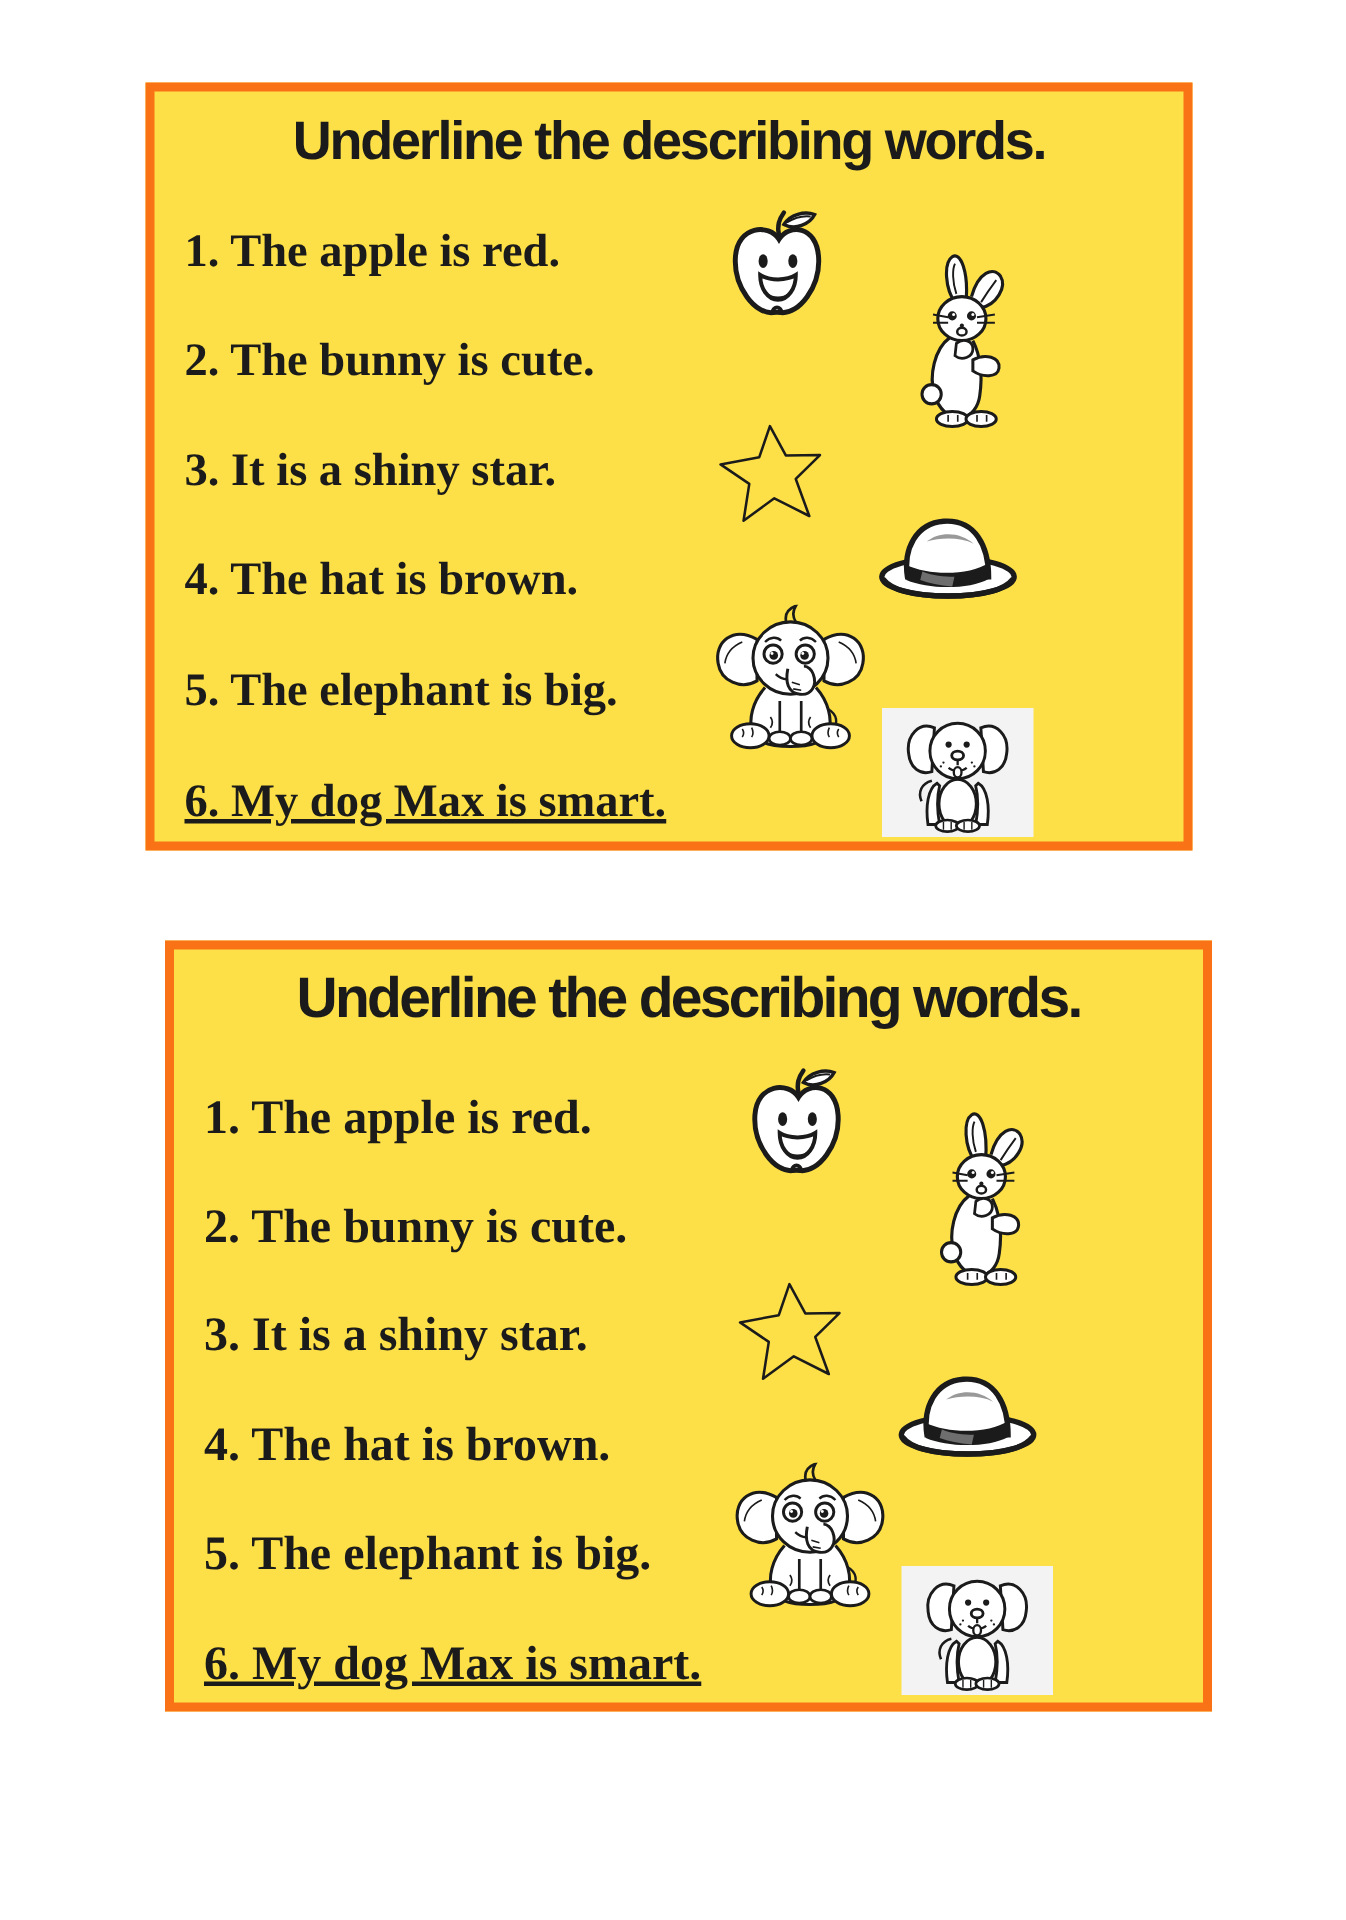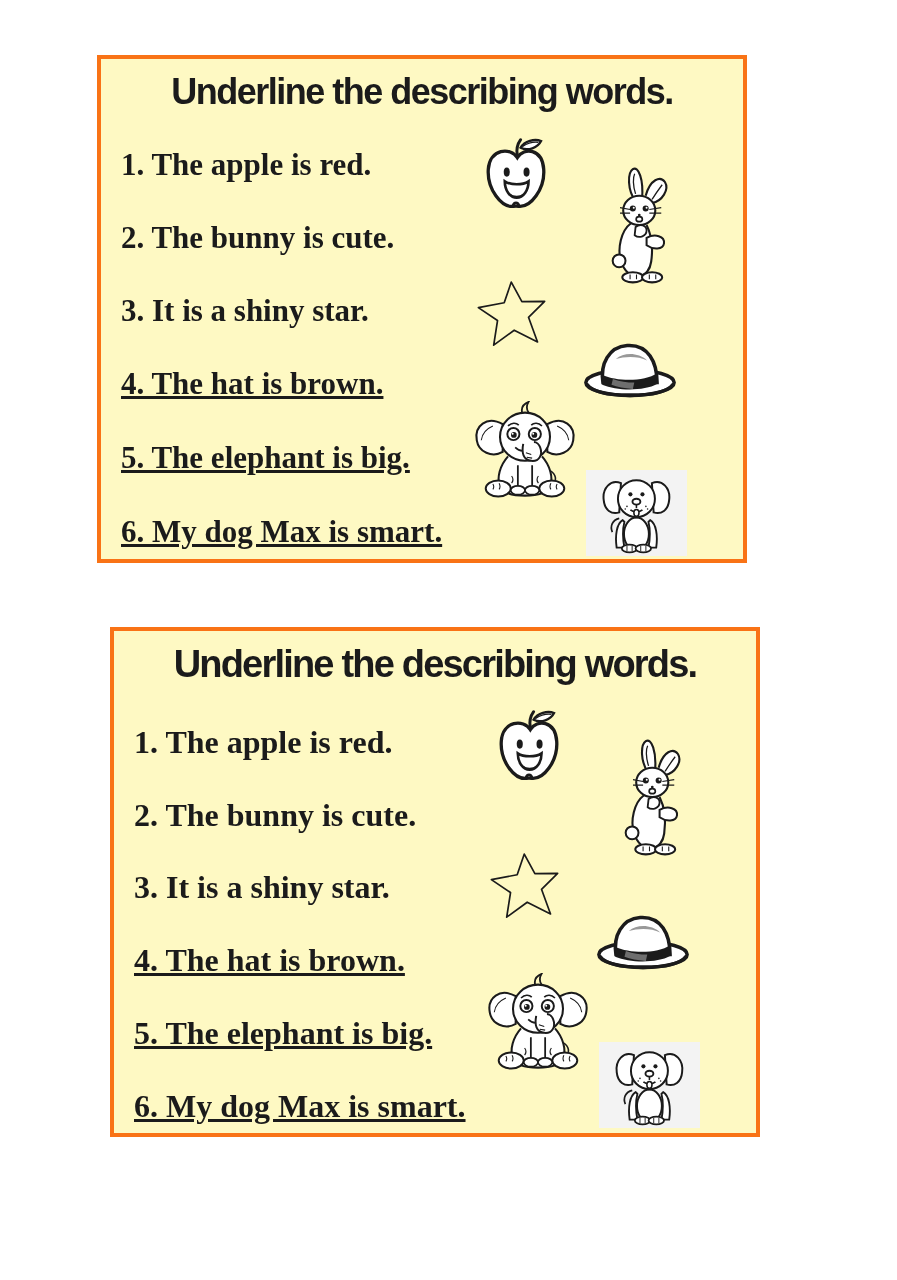--- a/index.html
+++ b/index.html
@@ -3,39 +3,39 @@
 <meta charset="utf-8">
 <style>
   html,body{margin:0;padding:0;}
   body{
     width:897px;height:1280px;background:#ffffff;position:relative;overflow:hidden;
     font-family:"Liberation Sans",sans-serif;
   }
   .page{position:absolute;inset:0;background:#ffffff;}
 
   .panel{
-    position:absolute;background:#fef9c3;border:4px solid #f97316;
+    position:absolute;background:#fde047;border:6px solid #f97316;padding-left:44px;
   }
   .panel--a{left:97px;top:55px;width:642px;height:500px;}
   .panel--b{left:110px;top:627px;width:642px;height:502px;}
 
   .panel-title{
     position:absolute;left:0;right:0;top:12px;margin:0;text-align:center;
     font-family:"Liberation Sans",sans-serif;font-weight:bold;color:#1b1b1b;
   }
   .panel--a .panel-title{font-size:36px;letter-spacing:-1.5px;}
   .panel--b .panel-title{font-size:38px;letter-spacing:-1.8px;}
 
   .sentence{
     position:absolute;left:20px;white-space:nowrap;
     font-family:"Liberation Serif",serif;font-weight:bold;color:#1b1b1b;
     font-size:31px;line-height:1;
   }
   .panel--b .sentence{font-size:32px;}
-  .s1{top:90px;}.s2{top:163px;}.s3{top:236px;}.s4{top:309px;text-decoration:underline;}.s5{top:383px;text-decoration:underline;}.s6{top:457px;text-decoration:underline;}
+  .s1{top:90px;}.s2{top:163px;}.s3{top:236px;}.s4{top:309px;}.s5{top:383px;}.s6{top:457px;text-decoration:underline;}
   .panel--b .s1{top:95px;}.panel--b .s2{top:168px;}.panel--b .s3{top:240px;}
   .panel--b .s4{top:313px;}.panel--b .s5{top:386px;}.panel--b .s6{top:459px;}
 
   .art{position:absolute;}
   .art svg{display:block;width:100%;height:100%;}
   .art--apple{left:382px;top:78px;width:66px;height:82px;}
   .art--bunny{left:508px;top:106px;width:66px;height:122px;}
   .art--star{left:375px;top:221px;width:73px;height:68px;}
   .art--hat{left:482px;top:274px;width:94px;height:72px;}
   .art--elephant{left:368px;top:342px;width:112px;height:100px;}

